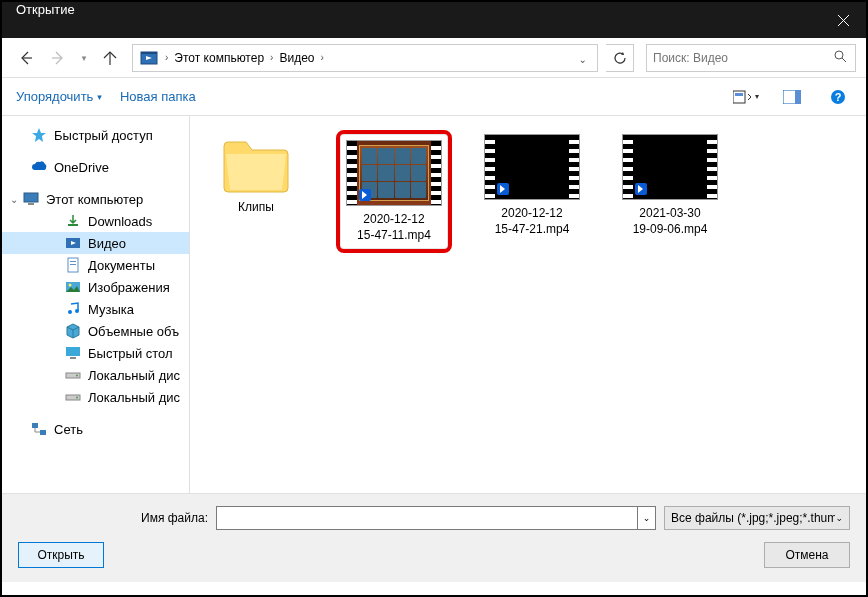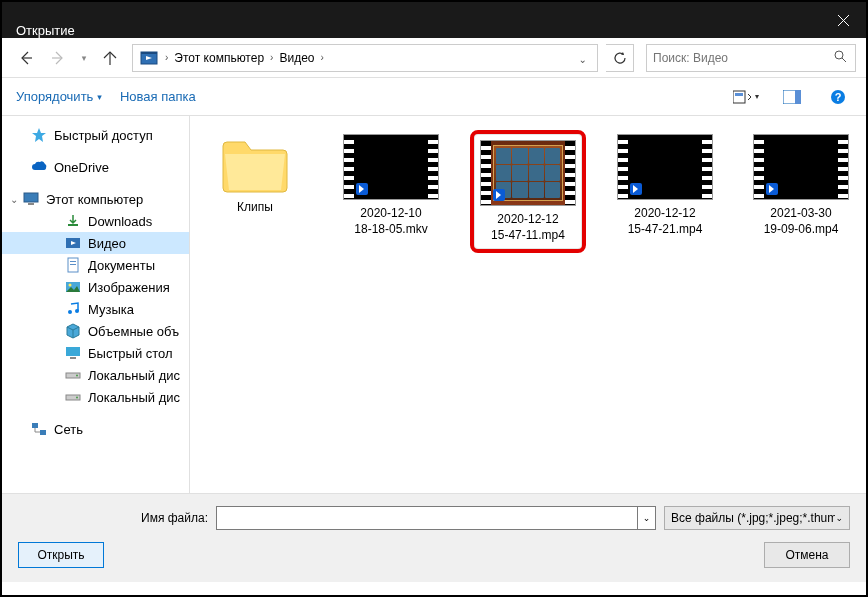--- a/index.html
+++ b/index.html
@@ -1,19 +1,19 @@
 <!DOCTYPE html>
 <html><head>
 <meta charset="utf-8">
 <style>
 * { margin: 0; padding: 0; box-sizing: border-box; font-family: "Segoe UI", Tahoma, sans-serif; }
 body { background: #fff; width: 868px; height: 597px; border: 2px solid #000; position: relative; }
 
 
-.titlebar { background: #1a1a1a; color: #fff; height: 36px; display: flex; align-items: flex-end; padding: 0 0 0 14px; font-size: 13px; }
+.titlebar { background: #1a1a1a; color: #fff; height: 36px; display: flex; align-items: flex-start; padding: 0 0 0 14px; font-size: 13px; }
 .titlebar .spacer { flex: 1; }
 .close-btn { width: 46px; height: 36px; display: flex; align-items: center; justify-content: center; cursor: pointer; }
 .close-btn svg { width: 11px; height: 11px; }
 
 
 .navbar { height: 40px; display: flex; align-items: center; border-bottom: 1px solid #e0e0e0; padding: 4px 10px; gap: 4px; }
 .nav-btn { width: 28px; height: 28px; display: flex; align-items: center; justify-content: center; cursor: pointer; color: #555; }
 .nav-btn.disabled { color: #bbb; }
 .breadcrumb-bar { flex: 1; height: 28px; border: 1px solid #ccc; display: flex; align-items: center; padding: 0 2px; margin: 0 4px; }
 .breadcrumb-icon { width: 20px; height: 20px; margin: 0 4px; display: flex; align-items: center; justify-content: center; }
@@ -305,28 +305,20 @@
     <div class="file-item">
       <div class="folder-thumb">
         <svg viewBox="0 0 72 60">
             <path d="M4 14 L4 54 Q4 58 8 58 L64 58 Q68 58 68 54 L68 20 Q68 16 64 16 L32 16 L26 8 L8 8 Q4 8 4 12 Z" fill="#ffd96a" stroke="#e0b840"></path>
             <path d="M6 20 L66 20 L62 56 L10 56 Z" fill="#ffe999"></path>
           </svg>
       </div>
       <div class="file-label">Клипы</div>
     </div>
 
-    <div class="file-item">
-      <div class="video-thumb">
-        <div class="film-holes left"></div>
-          <div class="film-holes right"></div>
-        <div class="video-badge"></div>
-      </div>
-      <div class="file-label"><span>2020-12-10</span><br><span>18-18-05.mkv</span></div>
-    </div>
 
     <div class="file-item highlighted">
       <div class="video-thumb game">
         <div class="film-holes left"></div>
           <div class="film-holes right"></div>
         <div class="game-inner">
             <span></span>
             <span></span>
             <span></span>
             <span></span>

